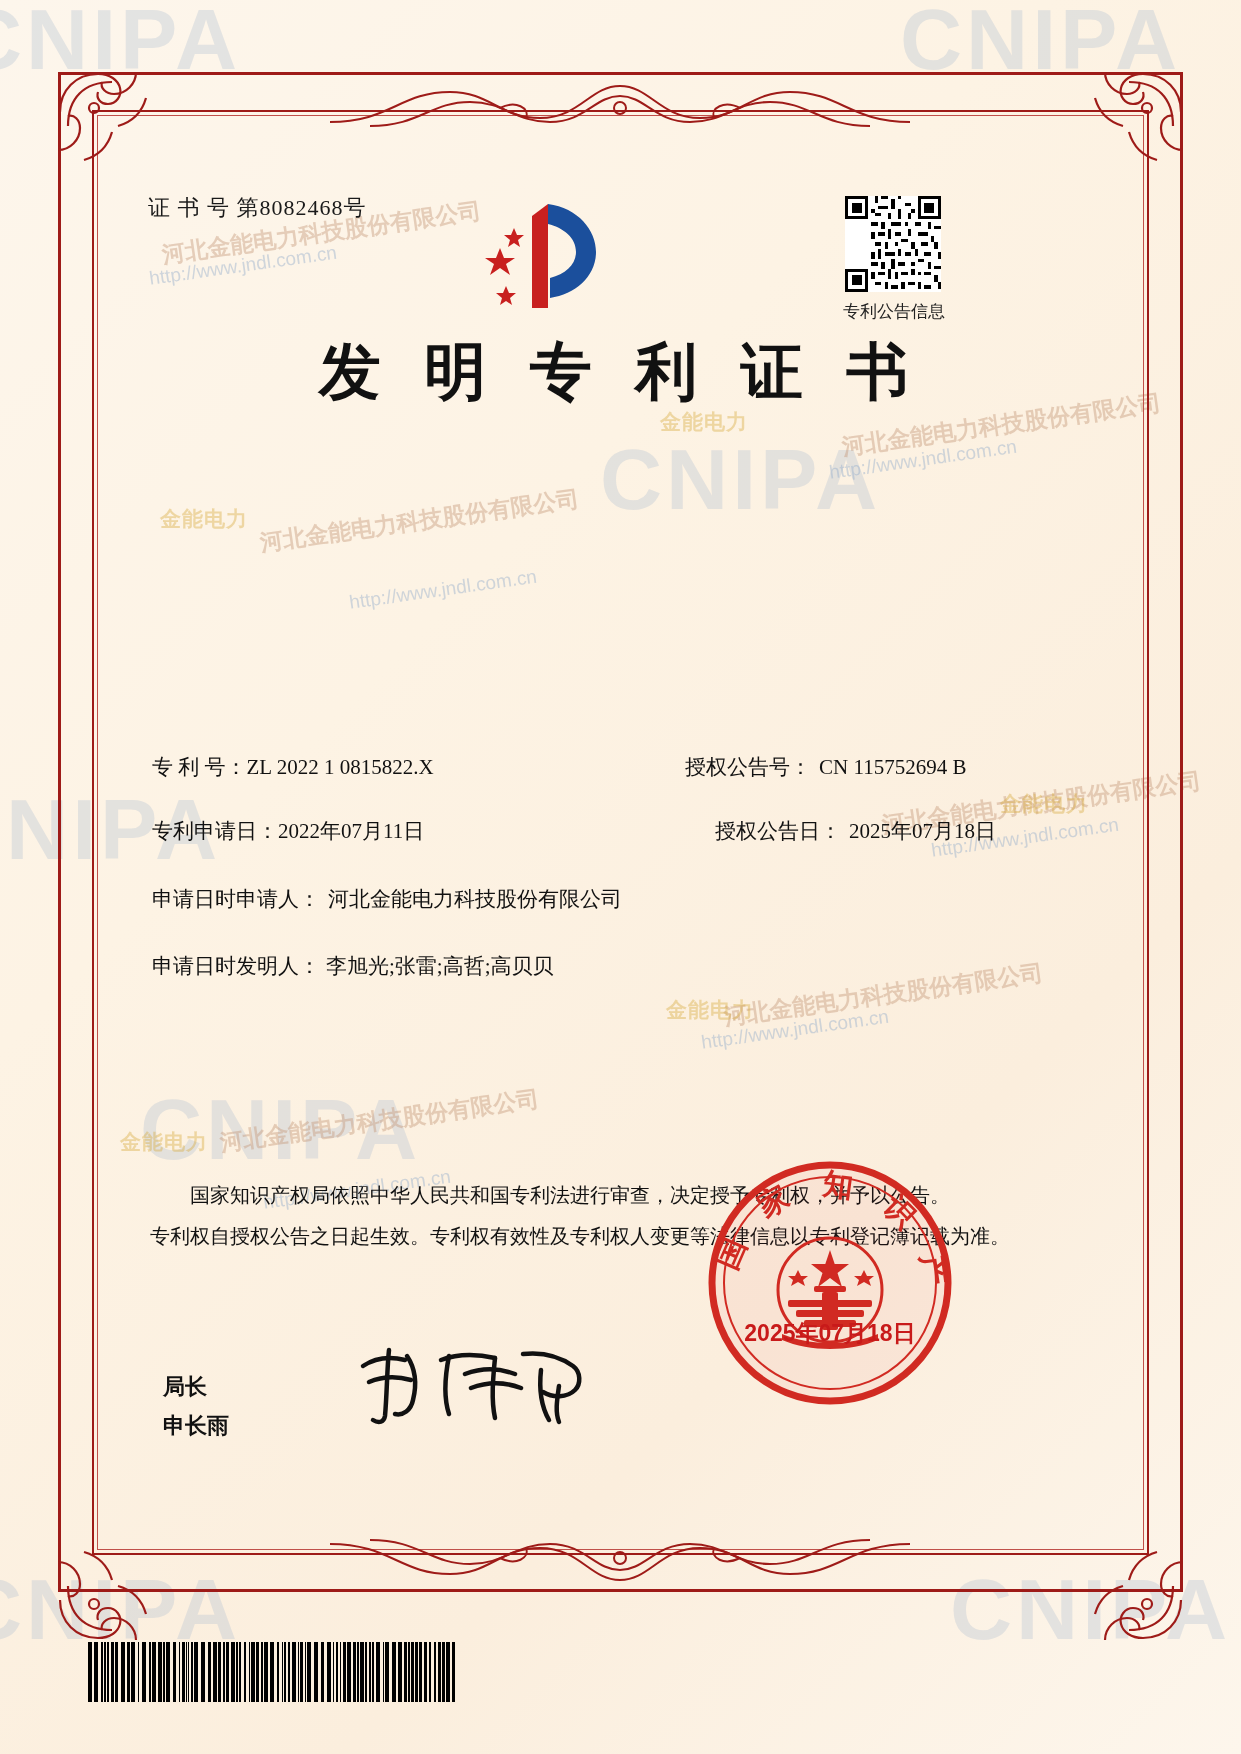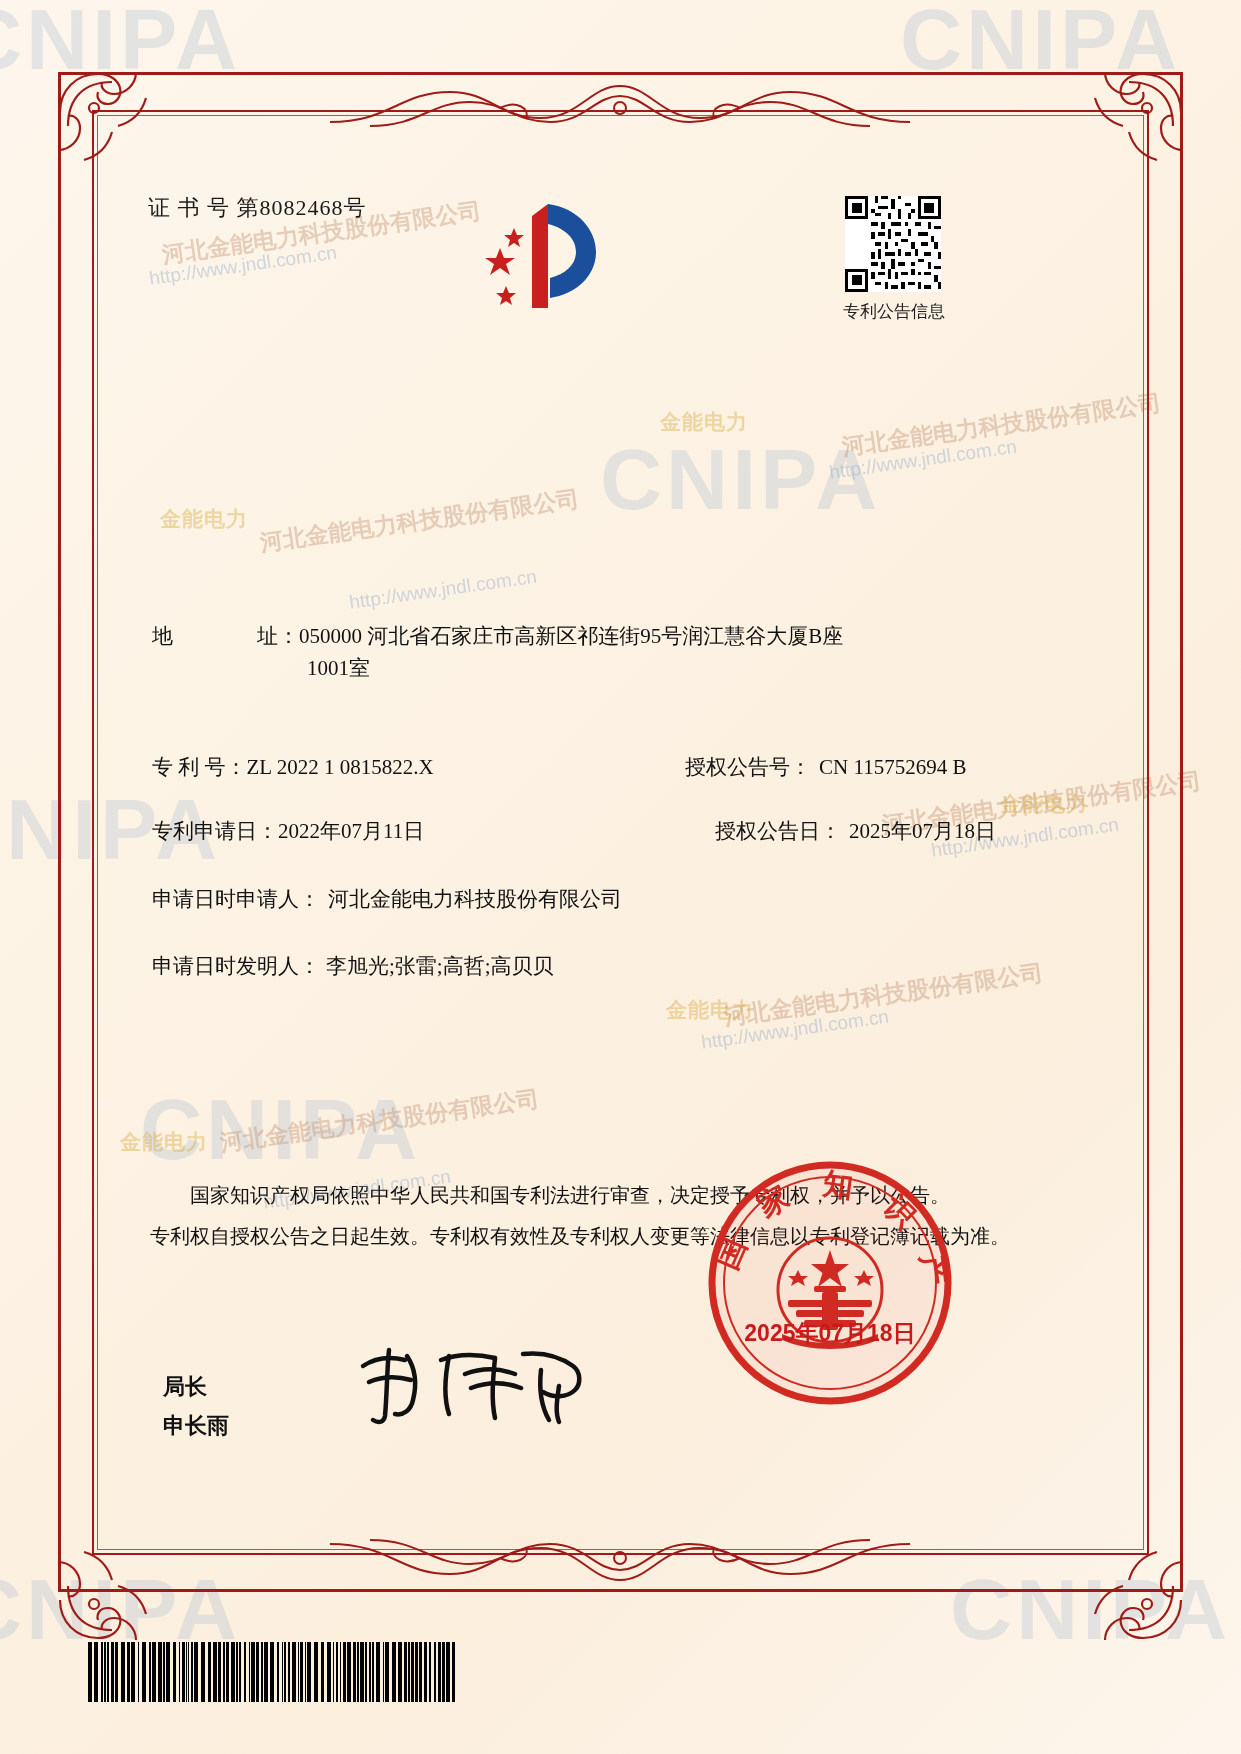--- a/index.html
+++ b/index.html
@@ -452,27 +452,24 @@
       <rect x="19" y="26" width="2" height="1"></rect>
         <rect x="22" y="26" width="1" height="2"></rect>
       <rect x="24" y="27" width="2" height="1"></rect>
         <rect x="28" y="26" width="1" height="2"></rect>
       <rect x="8" y="4" width="1" height="1"></rect>
         <rect x="20" y="4" width="1" height="1"></rect>
     </g>
   </svg>
   <div class="qr-label">专利公告信息</div>
 
-
-
-
-  <div class="field" style="left:152px; top:621px; width:900px;">
-    <span class="lbl">地　　　　址：</span><span class="val">050000 河北省石家庄市高新区祁连街95号润江慧谷大厦B座</span>
-    <div style="margin-left:155px;">1001室</div>
-  </div>
+  <div class="title">发 明 专 利 证 书</div>
+
+
+
 
 
   <div class="field" style="left:152px; top:752px;">
     <span class="lbl">专 利 号：</span><span class="val">ZL 2022 1 0815822.X</span>
   </div>
   <div class="field" style="left:685px; top:752px;">
     <span class="lbl">授权公告号：</span><span class="val" style="margin-left:8px;">CN 115752694 B</span>
   </div>
 
   <div class="field" style="left:152px; top:816px;">

